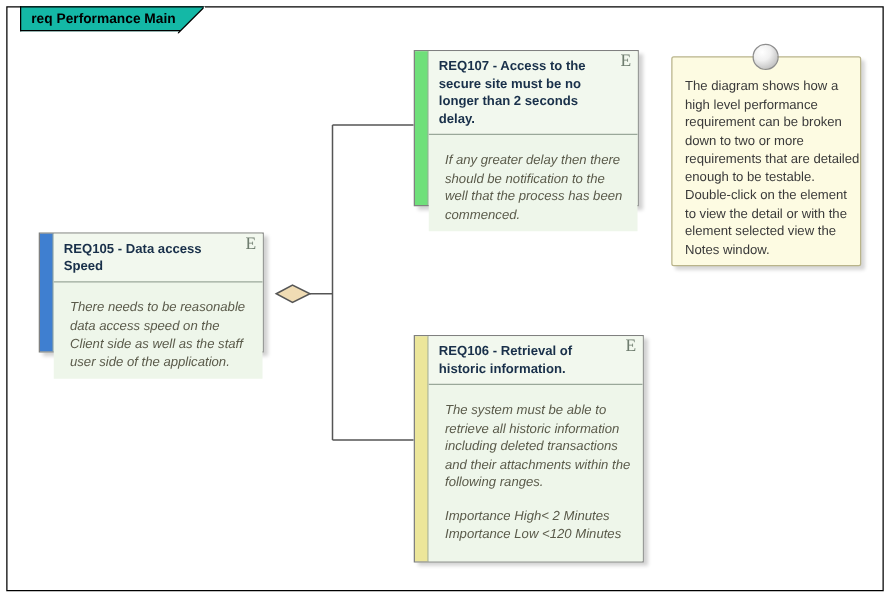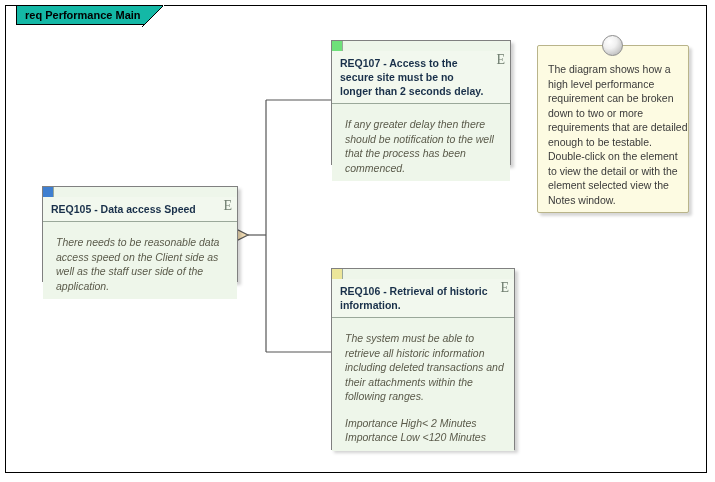--- a/index.html
+++ b/index.html
@@ -69,21 +69,21 @@
     z-index: 2;
   }
 
   
   .req {
     position: absolute;
     box-sizing: border-box;
     border: 1px solid #808080;
     background: #eef6ea;
     display: flex;
-    flex-direction: column;
+    flex-direction: row;
     box-shadow: 3px 3px 3px rgba(0,0,0,0.18);
     z-index: 4;
   }
   .req-bar {
     width: 10px;
     flex: 0 0 10px;
     border-right: 1px solid #9aa89a;
   }
   .req-body {
     flex: 1 1 auto;
@@ -178,21 +178,21 @@
 
     <line x1="266" y1="100" x2="266" y2="352" stroke="#555555" stroke-width="1.2"></line>
 
     <line x1="266" y1="100" x2="331" y2="100" stroke="#555555" stroke-width="1.2"></line>
 
     <line x1="266" y1="352" x2="331" y2="352" stroke="#555555" stroke-width="1.2"></line>
 
     <polygon points="221,235 234,228 248,235 234,242" fill="#f0dcb4" stroke="#555555" stroke-width="1.2"></polygon>
   </svg>
 
-  <div class="req" style="left:42px; top:186px; width:196px; height:96px;">
+  <div class="req" style="left:31px; top:186px; width:180px; height:96px;">
     <div class="req-bar" style="background:#3f7fd0;"></div>
     <div class="req-body">
       <div class="req-header">
         <span>REQ105 -  Data access Speed</span>
         <span class="req-icon-e">E</span>
       </div>
       <div class="req-notes">
         <p>There needs to be reasonable data access speed on the Client side as well as the staff user side of the application.</p>
       </div>
     </div>

